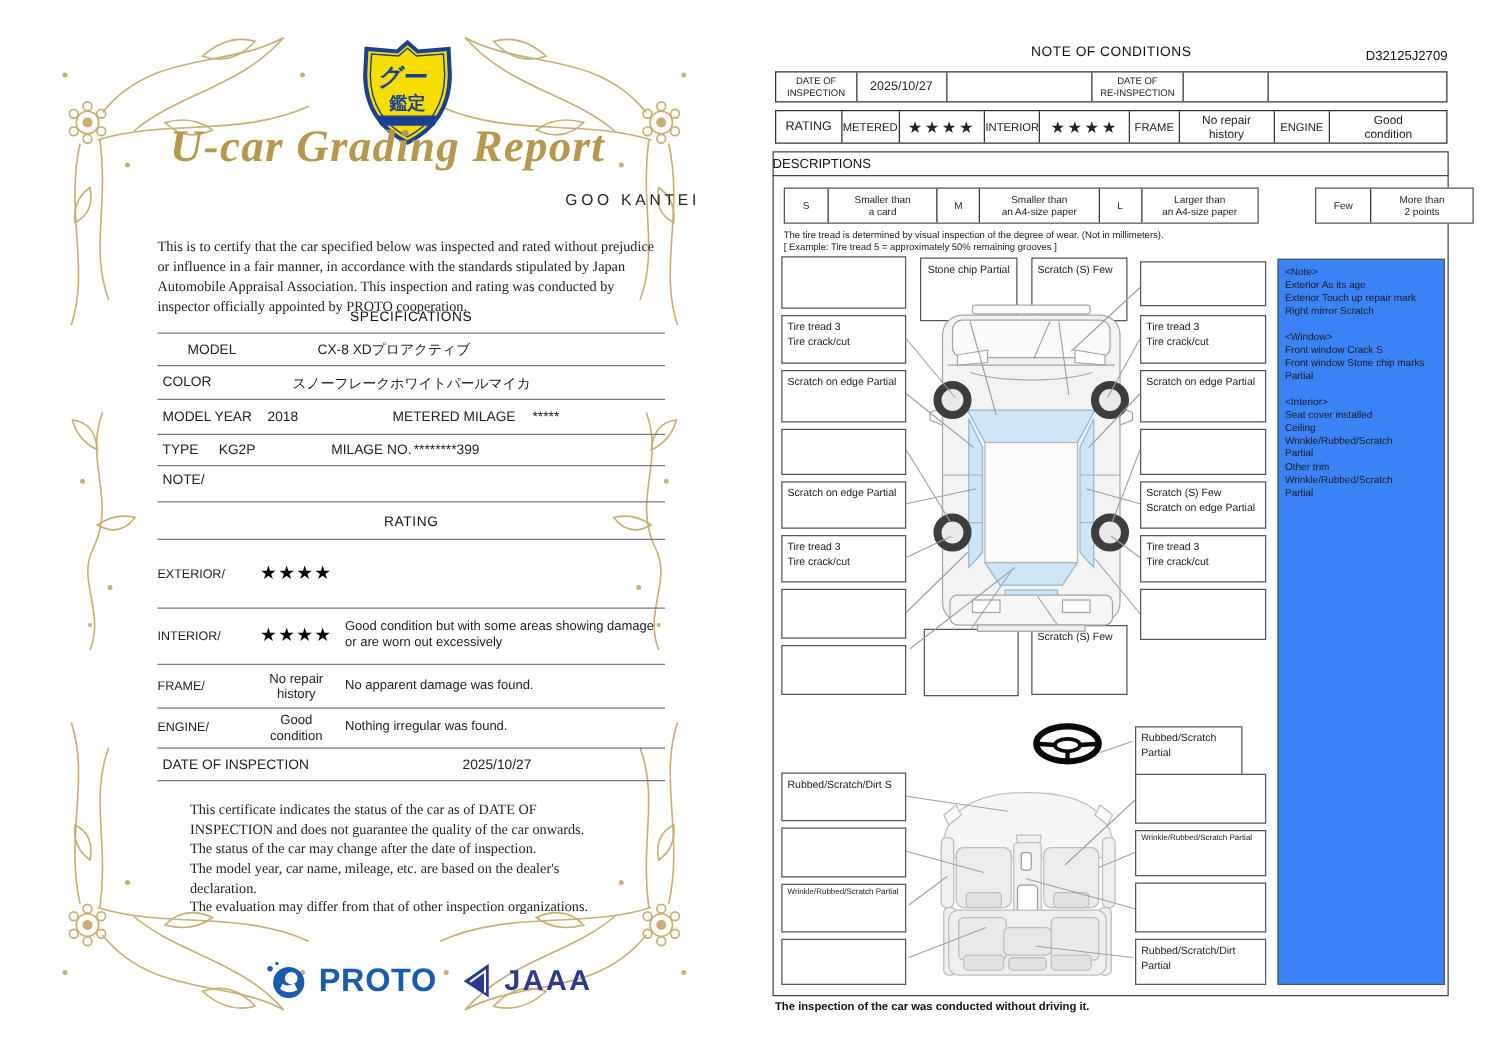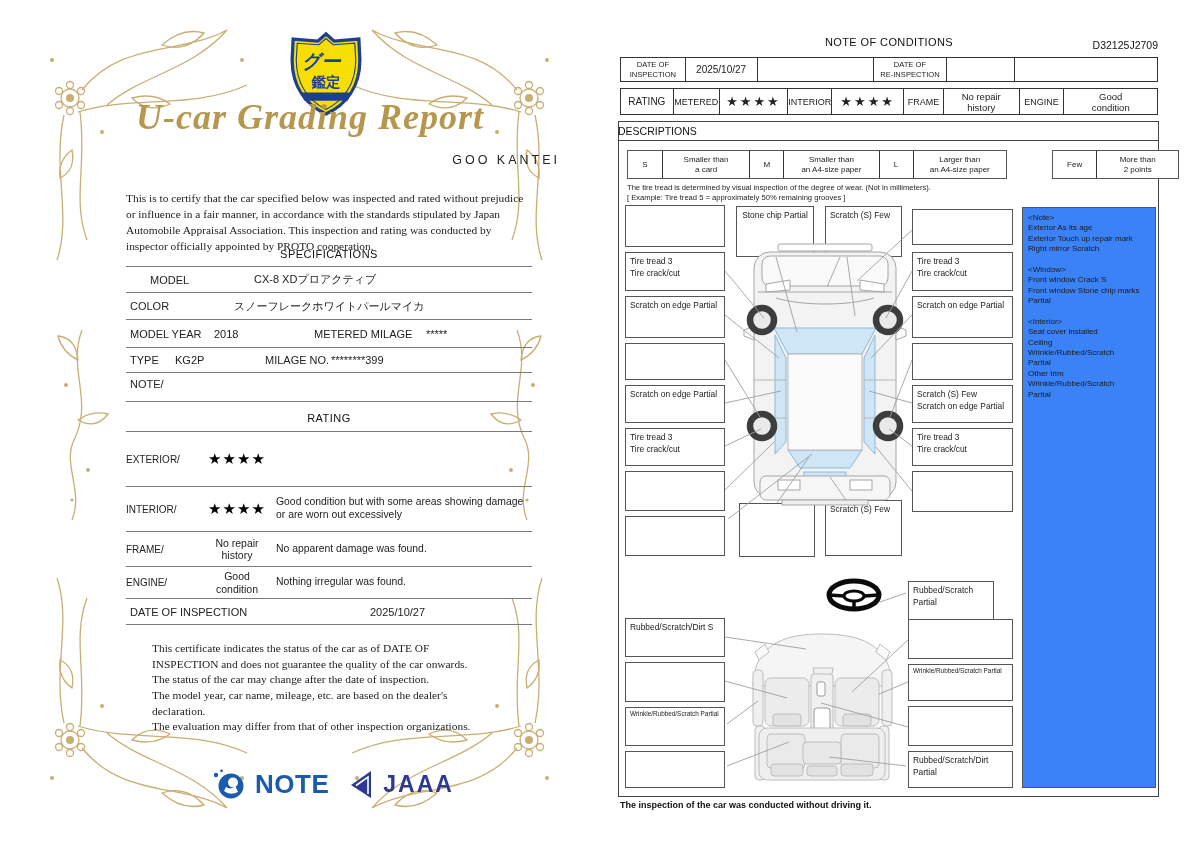--- a/index.html
+++ b/index.html
@@ -193,21 +193,21 @@
 The evaluation may differ from that of other inspection organizations.</div>
 
   <div class="logos">
     <svg width="34" height="32" viewBox="0 0 34 32">
       <circle cx="4" cy="7" r="2.2" fill="#1a5cab"></circle>
       <circle cx="9.5" cy="2.8" r="1.4" fill="#1a5cab"></circle>
       <circle cx="19" cy="18" r="12.5" fill="#1a5cab"></circle>
       <circle cx="21" cy="14.5" r="5" fill="#fff"></circle>
       <path d="M12,23 Q18,28 26,24 L23.5,18.5 Q18,22 14,19 Z" fill="#fff"></path>
     </svg>
-    <span class="proto-txt">NOTE</span>
+    <span class="proto-txt">PROTO</span>
     <svg width="26" height="30" viewBox="0 0 26 30" style="margin-left:10px;">
       <path d="M3,16 L23,2 L23,29 Z" fill="#2b3a8f"></path>
       <path d="M8,16.5 L20,8 L20,25" stroke="#fff" stroke-width="1.6" fill="none"></path>
     </svg>
     <span class="jaaa-txt">JAAA</span>
   </div>
 
   <div class="rp-title">NOTE OF CONDITIONS</div>
   <div class="rp-doc">D32125J2709</div>
 

